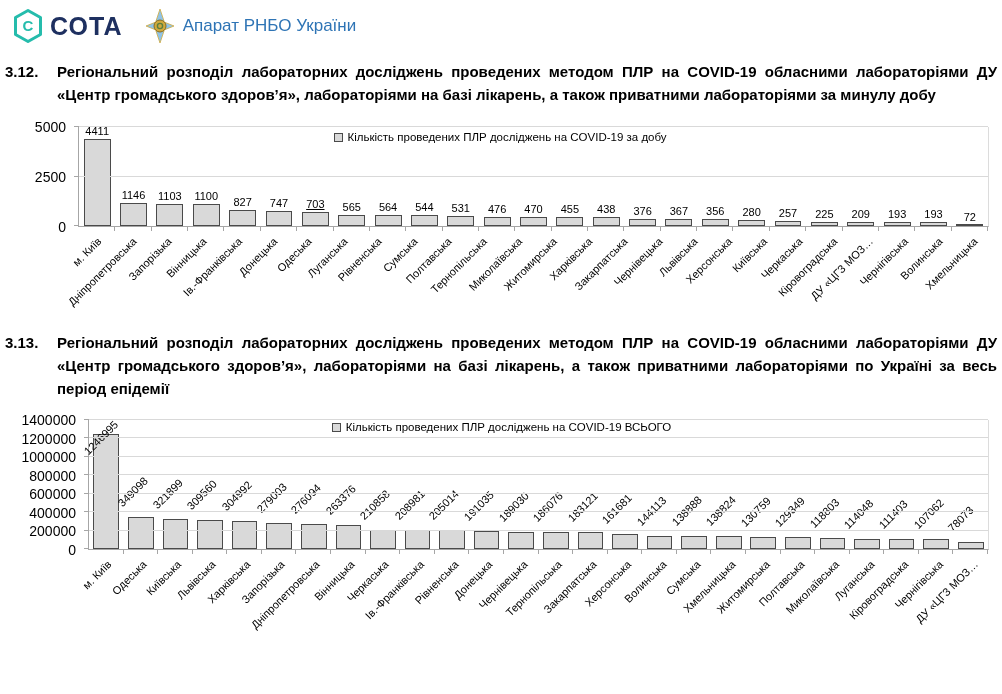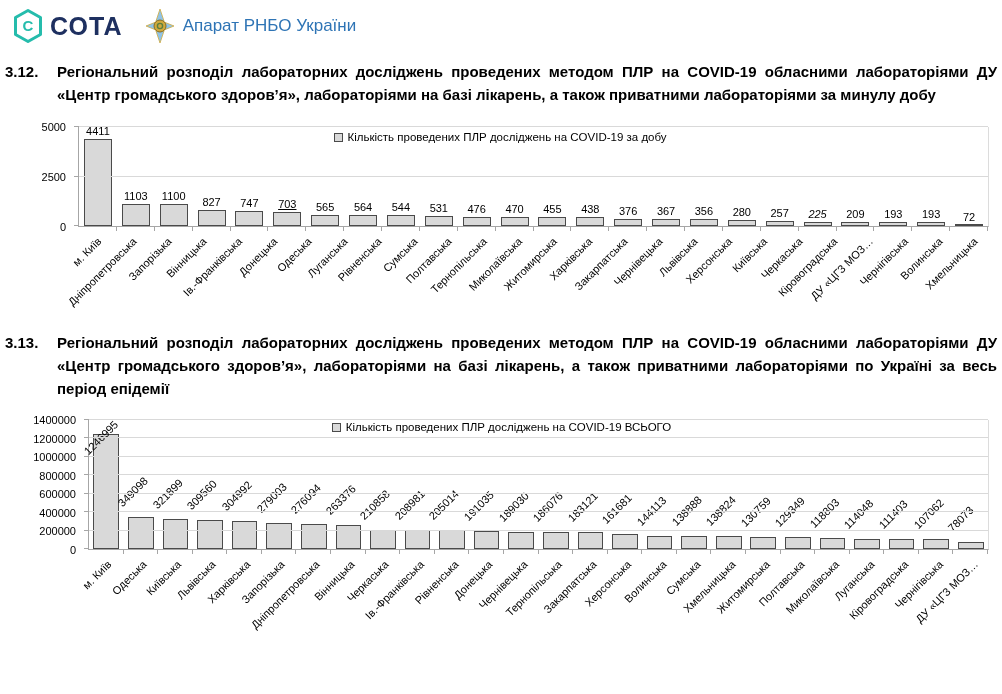--- a/index.html
+++ b/index.html
@@ -24,21 +24,21 @@
   .chart2 { margin:14px 10px 0 10px; height:240px; }
 
   .plot { position:absolute; border-left:1px solid #A6A6A6; border-bottom:1px solid #A6A6A6;
           border-right:1px solid #DCDCDC; }
   .chart1 .plot { left:42px; right:3px; top:8px; height:100px; }
   .chart2 .plot { left:78px; right:3px; top:6px; height:130px; }
 
   .ylabels { position:absolute; }
   .chart1 .ylabels { left:0; width:36px; top:8px; height:100px; }
   .chart2 .ylabels { left:0; width:72px; top:6px; height:130px; }
-  .ylabel { position:absolute; right:6px; transform:translateY(50%); font-size:11px; white-space:nowrap; }
+  .ylabel { position:absolute; right:6px; transform:translateY(50%); font-size:14px; white-space:nowrap; }
 
   .gridline { position:absolute; left:0; right:0; height:1px; background:#D9D9D9; }
   .ytick { position:absolute; left:-5px; width:5px; height:1px; background:#A6A6A6; }
 
   .bars { position:absolute; left:0; right:0; top:0; bottom:0; display:flex; align-items:flex-end; }
   .bar-cell { flex:1 1 0; position:relative; height:100%; }
   .bar-cell::after { content:""; position:absolute; right:0; bottom:-5px; width:1px; height:5px; background:#A6A6A6; }
   .bar { position:absolute; left:13%; right:13%; bottom:0; border:1.5px solid #4A4A4A; }
   .vlabel { position:absolute; left:-8px; right:-8px; text-align:center; font-size:11px; }
   .vlabel-rot { position:absolute; left:2%; transform:rotate(-45deg); transform-origin:0 100%;
@@ -97,20 +97,24 @@
         <div class="legend">
           <span class="swatch" style="background: rgb(217, 217, 217); border-color: rgb(74, 74, 74);"></span>
           <span>Кількість проведених ПЛР досліджень на COVID-19 за добу</span>
         </div>
         <div class="bars">
             <div class="bar-cell">
               <div class="bar" style="height: 88.22%; background: rgb(217, 217, 217); border-color: rgb(74, 74, 74);"></div>
               <div class="vlabel" style="bottom: calc(88.22% + 2px);">4411</div>
             </div>
             <div class="bar-cell">
+              <div class="bar" style="height: 22.92%; background: rgb(217, 217, 217); border-color: rgb(74, 74, 74);"></div>
+              <div class="vlabel" style="bottom: calc(22.92% + 2px);">1146</div>
+            </div>
+            <div class="bar-cell">
               <div class="bar" style="height: 22.06%; background: rgb(217, 217, 217); border-color: rgb(74, 74, 74);"></div>
               <div class="vlabel" style="bottom: calc(22.06% + 2px);">1103</div>
             </div>
             <div class="bar-cell">
               <div class="bar" style="height: 22%; background: rgb(217, 217, 217); border-color: rgb(74, 74, 74);"></div>
               <div class="vlabel" style="bottom: calc(22% + 2px); text-align: center;">1100</div>
             </div>
             <div class="bar-cell">
               <div class="bar" style="height: 16.54%; background: rgb(217, 217, 217); border-color: rgb(74, 74, 74);"></div>
               <div class="vlabel" style="bottom: calc(16.54% + 2px);">827</div>
@@ -170,21 +174,21 @@
             <div class="bar-cell">
               <div class="bar" style="height: 5.6%; background: rgb(217, 217, 217); border-color: rgb(74, 74, 74);"></div>
               <div class="vlabel" style="bottom: calc(5.6% + 2px);">280</div>
             </div>
             <div class="bar-cell">
               <div class="bar" style="height: 5.14%; background: rgb(217, 217, 217); border-color: rgb(74, 74, 74);"></div>
               <div class="vlabel" style="bottom: calc(5.14% + 2px);">257</div>
             </div>
             <div class="bar-cell">
               <div class="bar" style="height: 4.5%; background: rgb(217, 217, 217); border-color: rgb(74, 74, 74);"></div>
-              <div class="vlabel" style="bottom: calc(4.5% + 2px); font-style: italic;">225</div>
+              <div class="vlabel" style="bottom: calc(4.5% + 2px);">225</div>
             </div>
             <div class="bar-cell">
               <div class="bar" style="height: 4.18%; background: rgb(217, 217, 217); border-color: rgb(74, 74, 74);"></div>
               <div class="vlabel" style="bottom: calc(4.18% + 2px);">209</div>
             </div>
             <div class="bar-cell">
               <div class="bar" style="height: 3.86%; background: rgb(217, 217, 217); border-color: rgb(74, 74, 74);"></div>
               <div class="vlabel" style="bottom: calc(3.86% + 2px);">193</div>
             </div>
             <div class="bar-cell">

